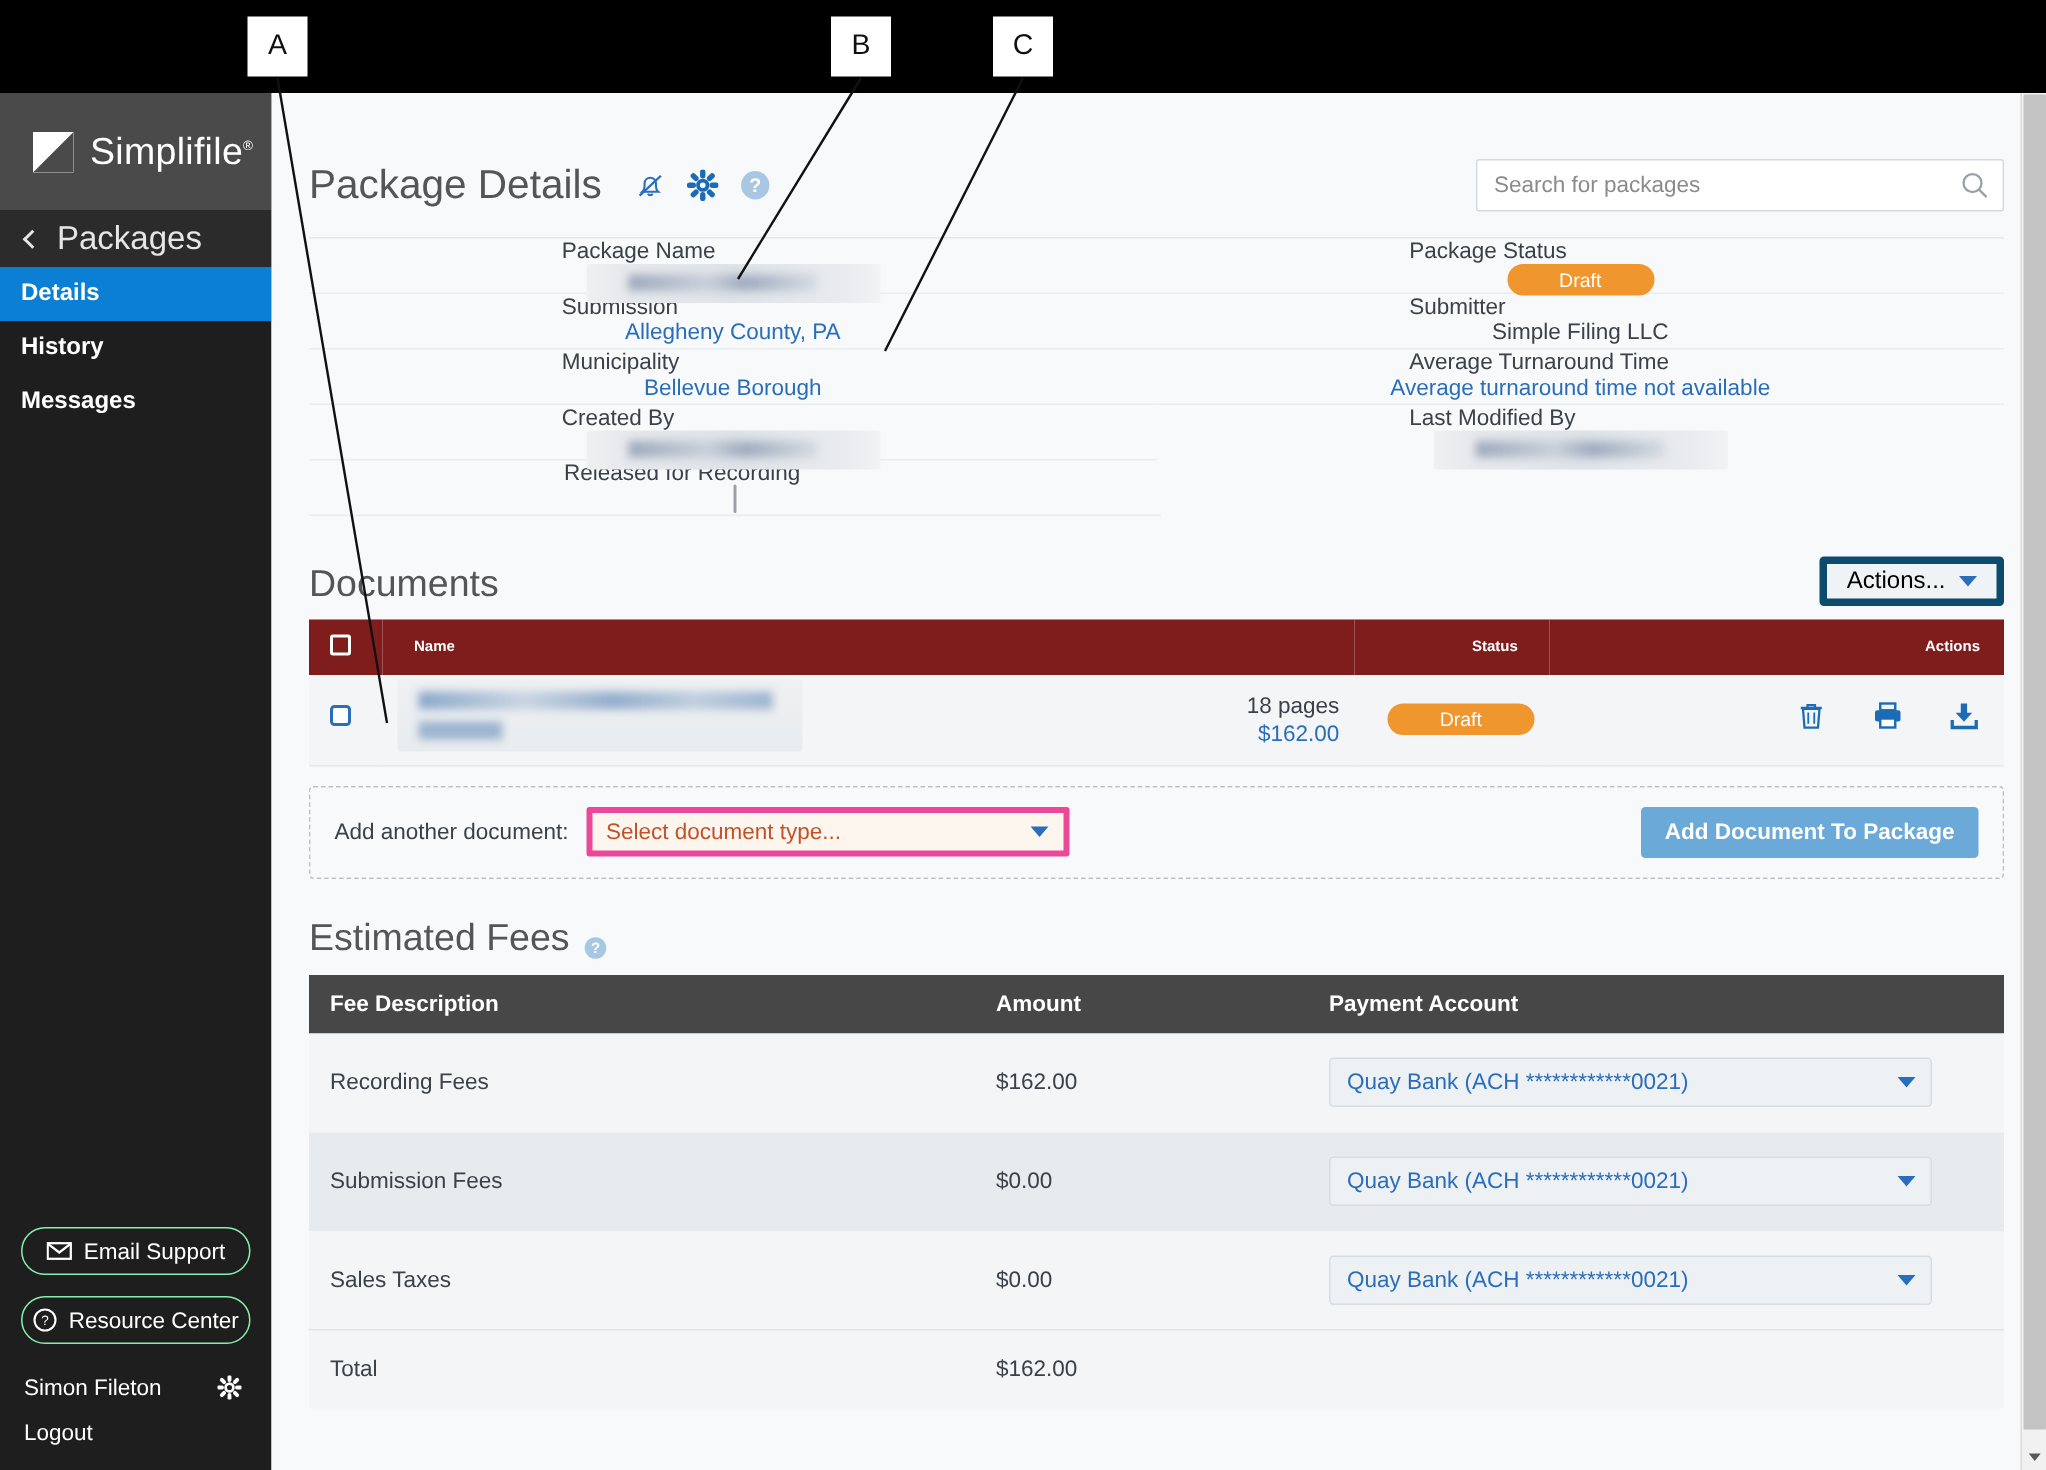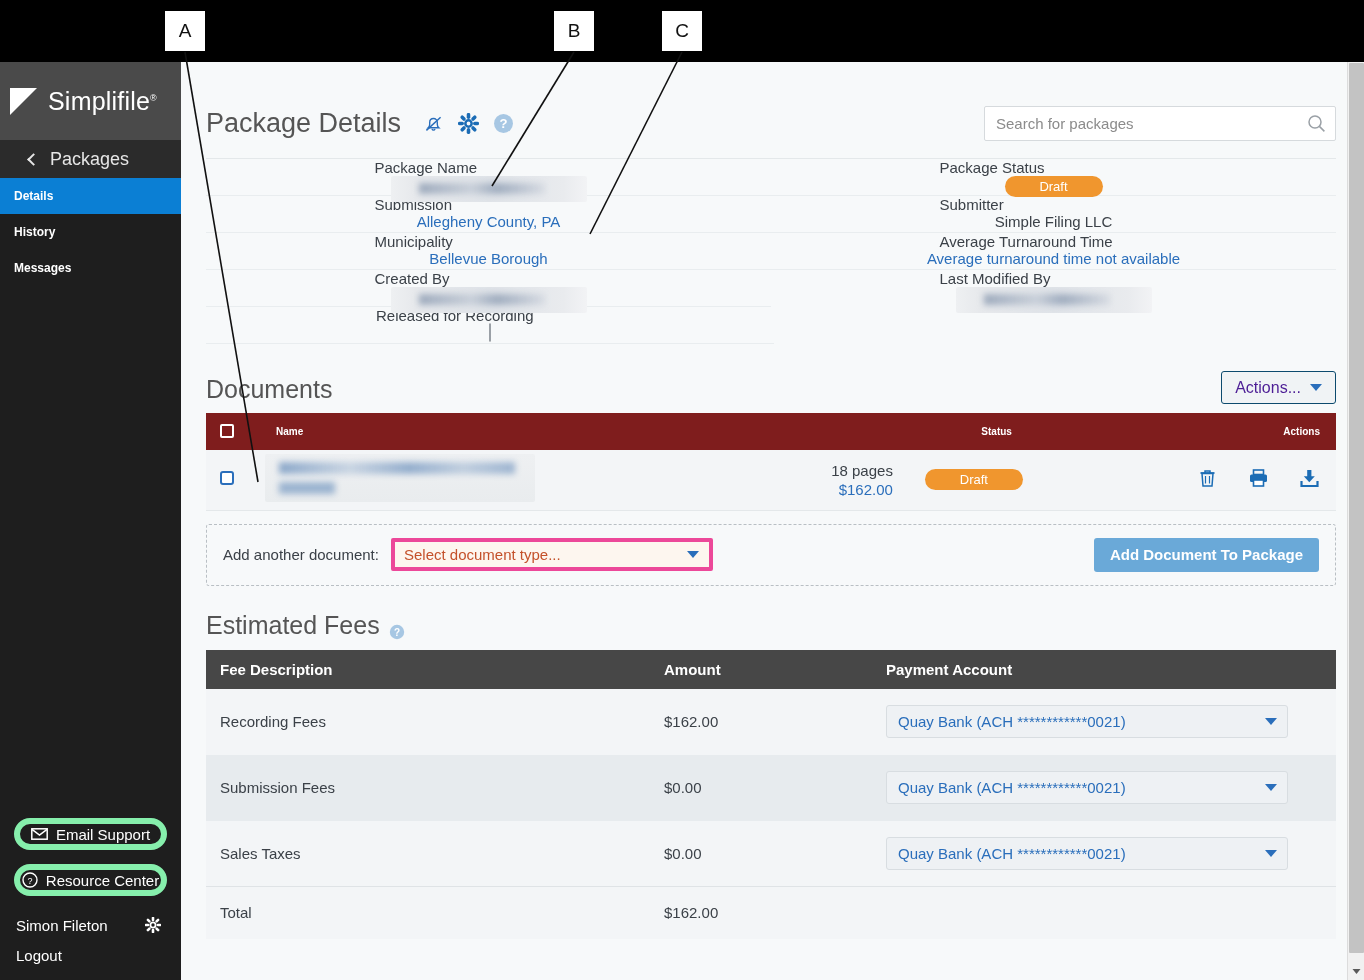--- a/index.html
+++ b/index.html
@@ -31,49 +31,49 @@
     background: #f7f9fa; display: flex; overflow: hidden;
   }
 
   
   #sidebar {
     width: 181px; min-width: 181px; height: 918px; background: #1e1e1e;
     display: flex; flex-direction: column; color: #fff; position: relative;
   }
   #logo-block {
     height: 78px; background: #4a4a4a; display: flex; align-items: center;
-    padding-left: 10px; gap: 11px;
+    padding-left: 22px; gap: 11px;
   }
   #logo-mark { width: 27px; height: 27px; background: #fff; position: relative; overflow: hidden; }
   #logo-mark::after {
     content: ""; position: absolute; left: 0; top: 0; width: 0; height: 0;
     border-left: 27px solid transparent; border-bottom: 27px solid #4a4a4a;
   }
   #logo-text { font-size: 25px; color: #fff; letter-spacing: .2px; font-weight: 300; position: relative; }
   #logo-text .reg { font-size: 9px; vertical-align: super; }
 
   #pkg-back {
     height: 38px; background: #2b2b2b; display: flex; align-items: center;
-    padding-left: 26px; gap: 12px; font-size: 18px; color: #e6e6e6; cursor: pointer;
+    padding-left: 14px; gap: 12px; font-size: 22px; color: #e6e6e6; cursor: pointer;
   }
   .chev-left {
     display:inline-block; width: 9px; height: 9px; border-left: 2px solid #e6e6e6;
     border-bottom: 2px solid #e6e6e6; transform: rotate(45deg); margin-left: 3px;
   }
   .nav-item {
     height: 36px; display: flex; align-items: center; padding-left: 14px;
-    font-size: 12px; font-weight: bold; color: #fff; cursor: pointer;
+    font-size: 16px; font-weight: bold; color: #fff; cursor: pointer;
   }
   .nav-item.active { background: #0b7fd4; }
 
   #sidebar-spacer { flex: 1; }
   #sidebar-bottom { padding: 0 14px 10px 14px; }
   .pill-btn {
     display: flex; align-items: center; justify-content: center; gap: 8px;
-    border: 6px solid #86efac; border-radius: 17px; height: 32px;
+    border: 1px solid #86efac; border-radius: 17px; height: 32px;
     font-size: 15px; color: #fff; margin-bottom: 14px; cursor: pointer; background: transparent;
     width: 100%;
   }
   #user-row {
     display:flex; align-items:center; justify-content: space-between;
     padding: 0 6px 0 2px; height: 30px; font-size: 15px; color: #fff;
   }
   #logout-row { padding-left: 2px; height: 30px; display:flex; align-items:center; font-size: 15px; color: #fff; cursor: pointer; }
 
   
@@ -121,23 +121,23 @@
   }
   .badge-draft {
     display: inline-block; background: #f0962e; color: #fff; font-size: 13px;
     border-radius: 11px; padding: 3px 0; width: 98px; text-align: center;
   }
 
   
   #docs-head { display: flex; align-items: flex-end; margin-top: 27px; }
   .section-title { font-size: 25px; color: #555; font-weight: normal; margin: 0; }
   #actions-btn {
-    margin-left: auto; border: 1px solid #0c4a6e; background: #f0f3f5; border-radius: 3px;
+    margin-left: auto; border: 5px solid #0c4a6e; background: #f0f3f5; border-radius: 3px;
     height: 33px; padding: 0 13px; display: flex; align-items: center; gap: 9px;
-    font-size: 16px; color: #4c1d95; cursor: pointer; font-family:"Liberation Sans",sans-serif;
+    font-size: 16px; color: #000000; cursor: pointer; font-family:"Liberation Sans",sans-serif;
   }
   .caret-down { width:0;height:0;border-left:6px solid transparent;border-right:6px solid transparent;border-top:7px solid #2a6ebb; }
 
   table.grid { width: 100%; border-collapse: collapse; margin-top: 9px; }
   table.grid thead th {
     background: #7f1d1d; color: #fff; font-size: 10px; font-weight: bold; text-align: left;
     height: 37px; padding: 0 21px; white-space: nowrap;
   }
   table.grid thead th.c-check { width: 44px; padding-left: 14px; }
   table.grid thead th.c-status { text-align: right; }

